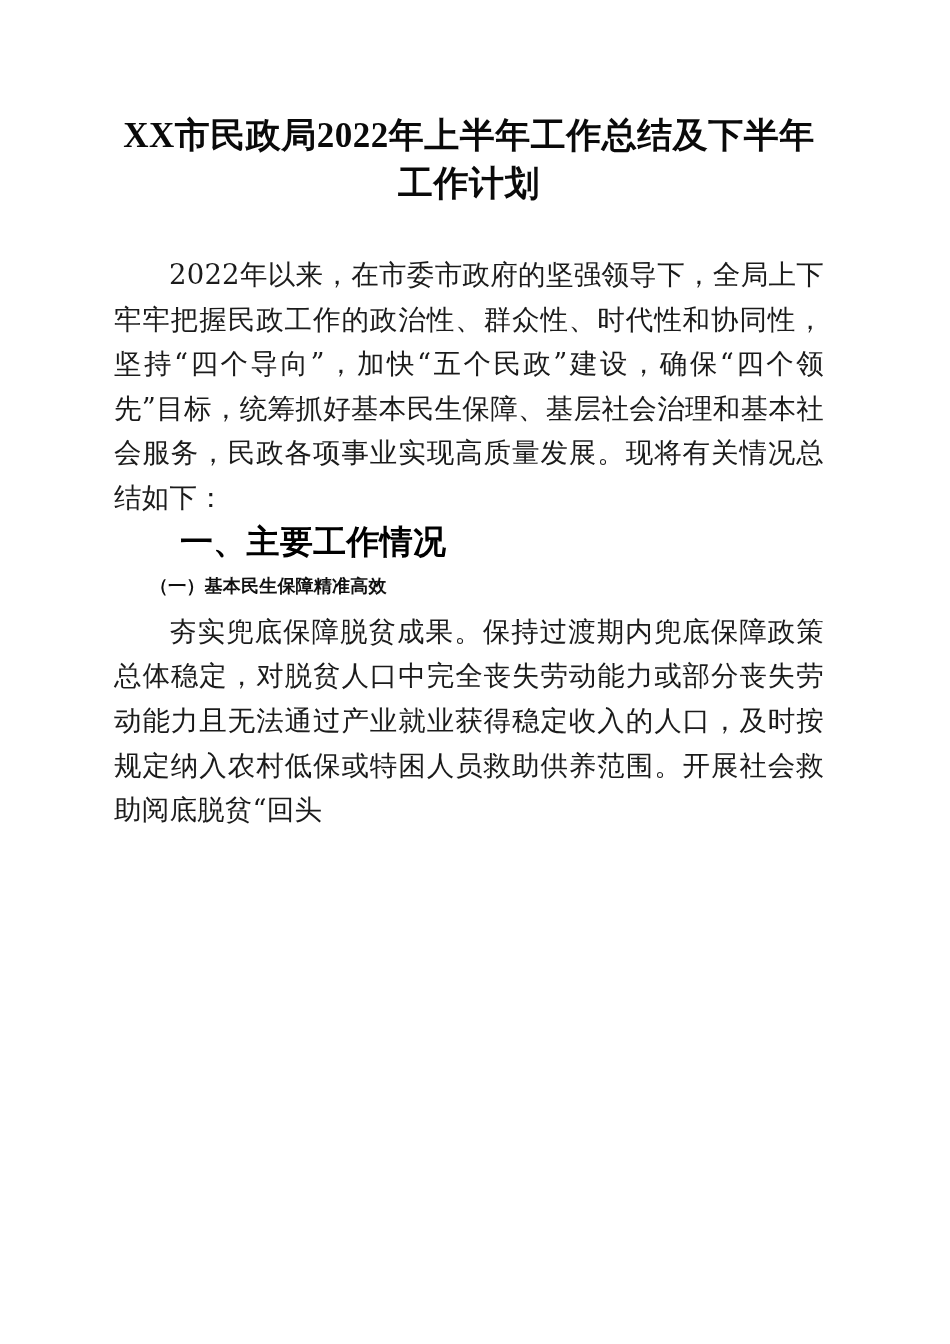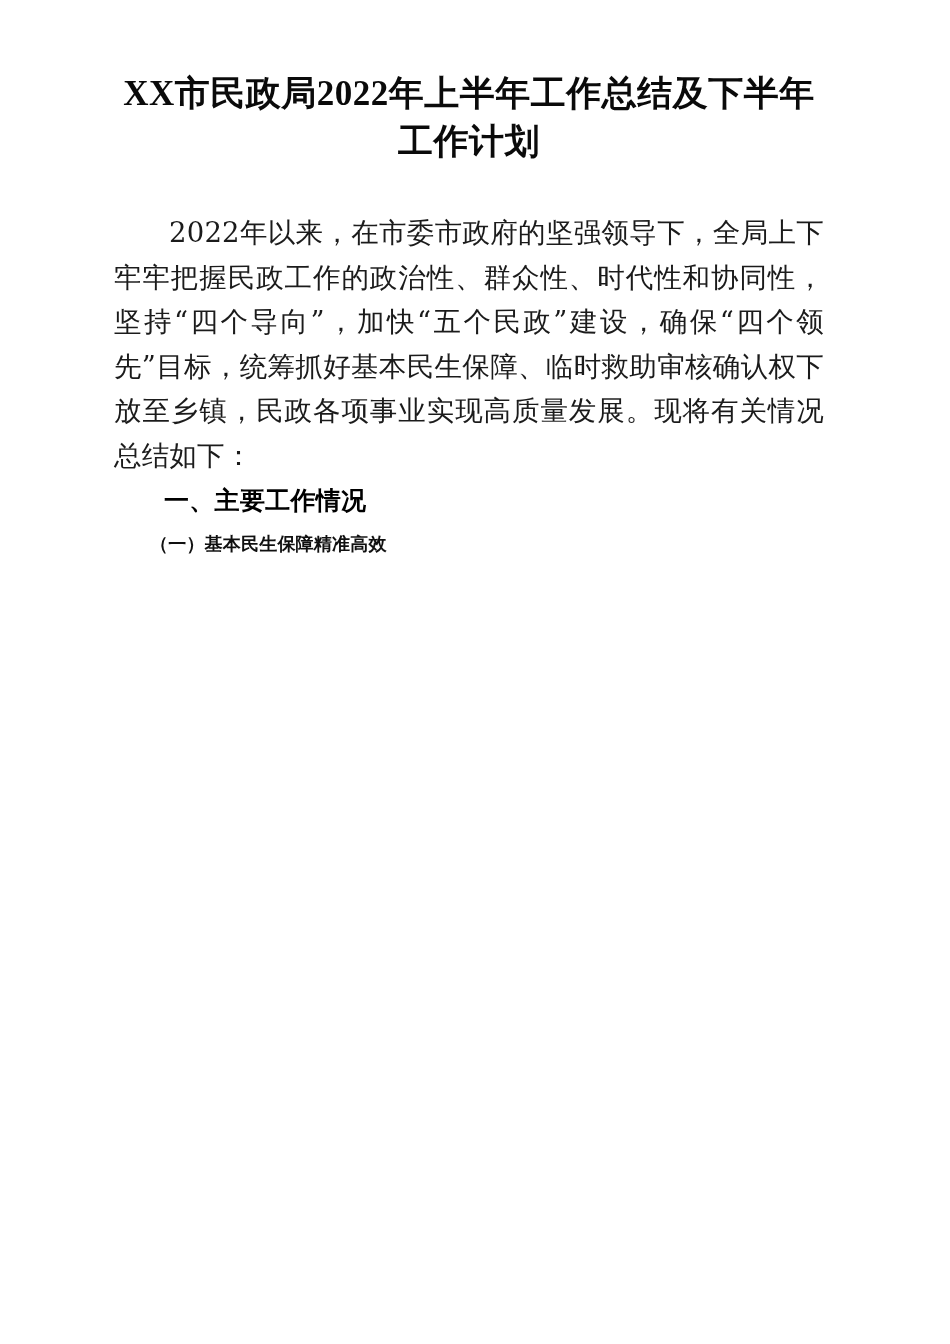--- a/index.html
+++ b/index.html
@@ -33,21 +33,21 @@
 
   
   .doc-title {
     font-family: "Liberation Serif", "DejaVu Serif", serif;
     font-weight: bold;
     font-size: 35px;
     line-height: 48px;
     text-align: center;
     letter-spacing: 0.5px;
     margin: 0;
-    padding-top: 70px;
+    padding-top: 112px;
     color: #0a0a0a;
   }
 
   
   .para {
     font-family: "DejaVu Serif", "Liberation Serif", serif;
     font-size: 27.5px;
     line-height: 44.6px;
     text-align: justify;
     text-justify: inter-ideograph;
@@ -59,21 +59,21 @@
   }
 
   .para.first {
     margin-top: 44px;
   }
 
   
   .h1-line {
     font-family: "Liberation Sans", "DejaVu Sans", sans-serif;
     font-weight: bold;
-    font-size: 25px;
+    font-size: 33px;
     line-height: 44.6px;
     text-indent: 2em;
     margin: 0;
     color: #000000;
     letter-spacing: 0.3px;
   }
 
   
   .h2-line {
     font-family: "DejaVu Serif", "Liberation Serif", serif;
@@ -87,22 +87,23 @@
   }
 </style>
 </head>
 <body>
 
 <div class="page">
   <div class="content">
 
     <h1 class="doc-title">XX市民政局2022年上半年工作总结及下半年工作计划</h1>
 
-    <p class="para first">2022年以来，在市委市政府的坚强领导下，全局上下牢牢把握民政工作的政治性、群众性、时代性和协同性，坚持“四个导向”，加快“五个民政”建设，确保“四个领先”目标，统筹抓好基本民生保障、临时救助审核确认权下放至乡镇，民政各项事业实现高质量发展。现将有关情况总结如下：</p>
+    <p class="para first">2022年以来，在市委市政府的坚强领导下，全局上下牢牢把握民政工作的政治性、群众性、时代性和协同性，坚持“四个导向”，加快“五个民政”建设，确保“四个领先”目标，统筹抓好基本民生保障、基层社会治理和基本社会服务，民政各项事业实现高质量发展。现将有关情况总结如下：</p>
 
     <p class="h1-line">一、主要工作情况</p>
 
     <p class="h2-line">（一）基本民生保障精准高效</p>
 
 
+    <p class="para">夯实兜底保障脱贫成果。保持过渡期内兜底保障政策总体稳定，对脱贫人口中完全丧失劳动能力或部分丧失劳动能力且无法通过产业就业获得稳定收入的人口，及时按规定纳入农村低保或特困人员救助供养范围。开展社会救助阅底脱贫“回头</p>
 
   </div>
 </div>
 
 </body></html>

